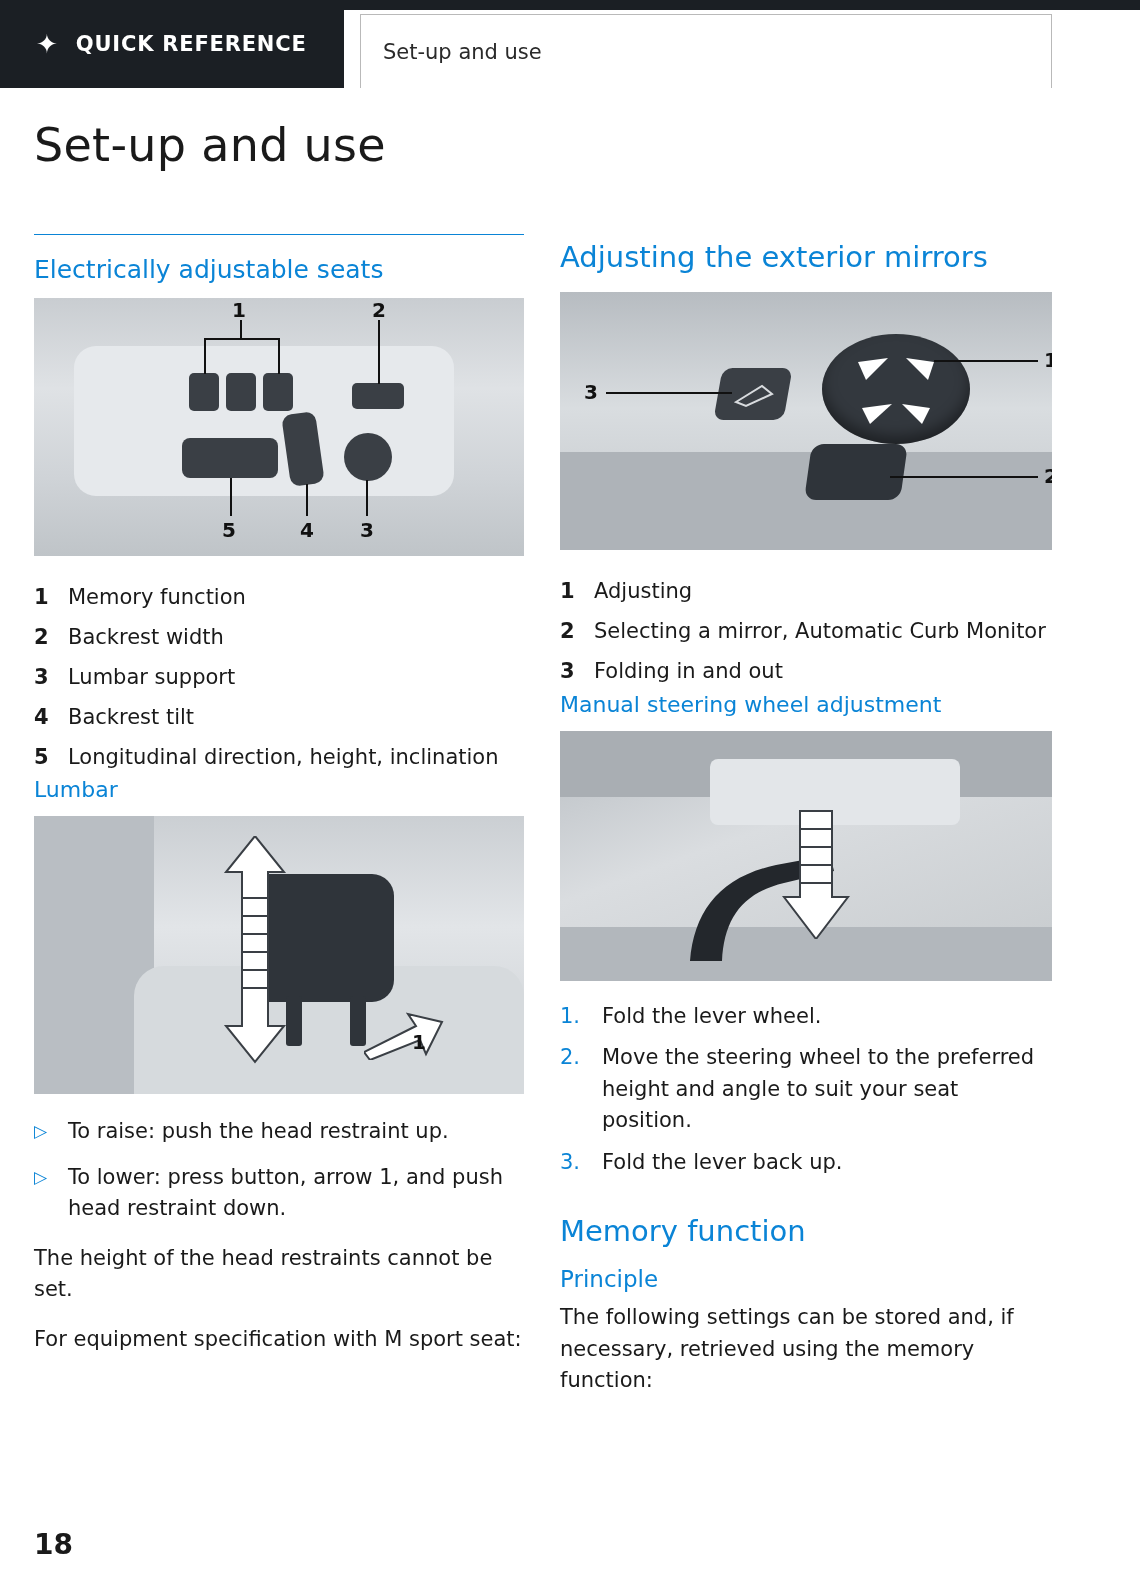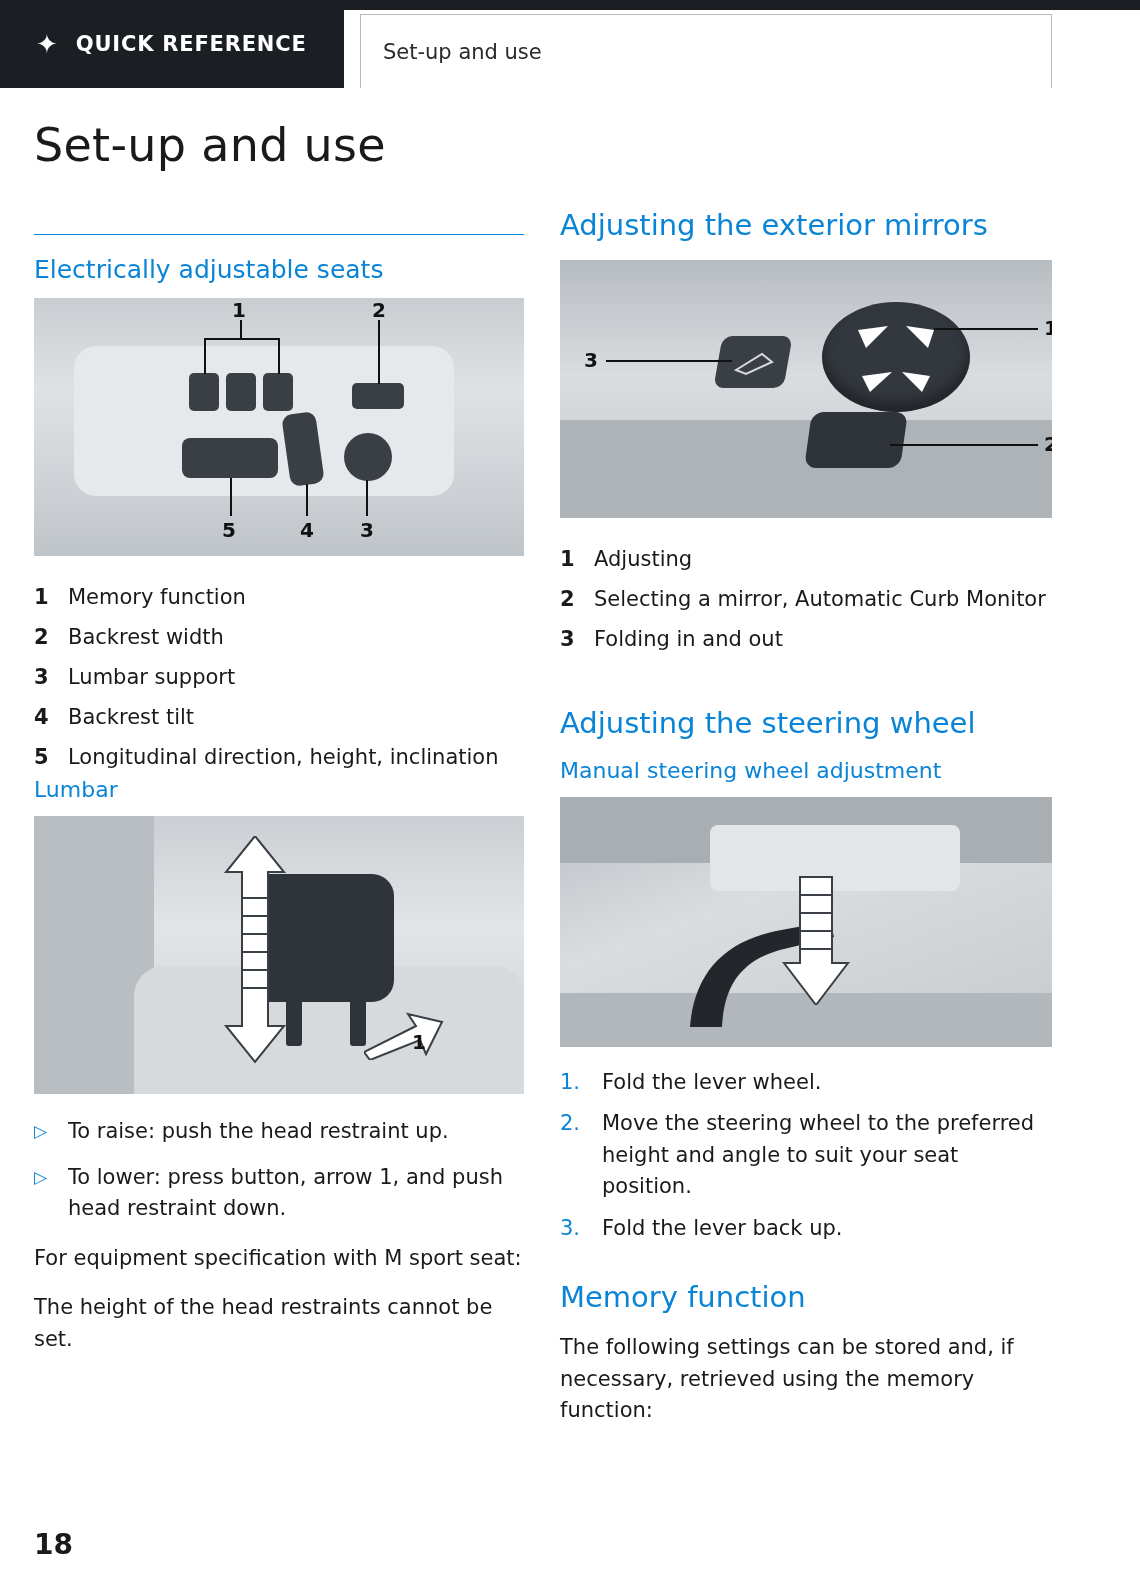--- a/index.html
+++ b/index.html
@@ -48,21 +48,21 @@
 
   
   .page-title {
     position:absolute; left:34px; top:118px;
     font-size:46px; font-weight:400; color:#1a1a1a;
     letter-spacing:0.3px;
   }
 
   
   .col-left { position:absolute; left:34px; top:224px; width:490px; }
-  .col-right { position:absolute; left:560px; top:208px; width:492px; }
+  .col-right { position:absolute; left:560px; top:240px; width:492px; }
 
   h2.section {
     font-size:31px; color:#0a84d6; font-weight:400;
     margin:0 0 2px 0; line-height:1.22;
   }
   .rule { border-bottom:1px solid #0a84d6; margin:10px 0 20px 0; }
   h3.sub {
     font-size:25px; color:#0a84d6; font-weight:400;
     margin:0 0 14px 0;
   }
@@ -218,22 +218,22 @@
     <li>
       <span class="tri">▷</span>
       <span class="txt">To raise: push the head restraint up.</span>
     </li>
     <li>
       <span class="tri">▷</span>
       <span class="txt">To lower: press button, arrow 1, and push head restraint down.</span>
     </li>
   </ul>
 
+  <p class="body">The height of the head restraints cannot be set.</p>
   <p class="body">For equipment specification with M sport seat:</p>
-  <p class="body">The height of the head restraints cannot be set.</p>
 </div>
 
 <div class="col-right">
 
   <h3 class="sub" style="font-size:29px;margin-bottom:18px;">Adjusting the exterior mirrors</h3>
 
   <div class="figure fig-mirror">
     <div class="panel" style="left:0;top:0;width:492px;height:258px;background:linear-gradient(180deg,#b7bcc1 0%,#d9dde0 45%,#c2c6ca 100%);"></div>
     <div class="panel" style="left:0;top:160px;width:492px;height:98px;background:#aeb3b8;"></div>
 
@@ -268,21 +268,20 @@
     <li>
       <span class="num">2</span>
       <span class="txt">Selecting a mirror, Automatic Curb Monitor</span>
     </li>
     <li>
       <span class="num">3</span>
       <span class="txt">Folding in and out</span>
     </li>
   </ul>
 
-  <h3 class="sub" style="font-size:29px;margin-top:46px;margin-bottom:18px;">Adjusting the steering wheel</h3>
   <h4 class="subsub" style="font-size:22px;">Manual steering wheel adjustment</h4>
 
   <div class="figure fig-steer">
     <div class="panel" style="left:0;top:0;width:492px;height:250px;background:linear-gradient(160deg,#b9bec3 0%,#dadde0 40%,#c6cacd 100%);"></div>
     <div class="panel" style="left:0;top:0;width:492px;height:66px;background:#a9aeb3;"></div>
     <div class="panel" style="left:150px;top:28px;width:250px;height:66px;background:#e3e6e9;border-radius:8px;"></div>
     <div class="panel" style="left:0;top:196px;width:492px;height:54px;background:#b2b7bc;"></div>
 
     <svg width="180" height="150" style="position:absolute;left:120px;top:90px;">
       <path d="M10 140 C 14 90, 40 56, 96 44 L 150 34 L 154 50 L 104 62 C 62 72, 44 98, 42 140 Z" fill="#23272c"></path>
@@ -308,16 +307,17 @@
       <span class="num">2.</span>
       <span class="txt">Move the steering wheel to the preferred height and angle to suit your seat position.</span>
     </li>
     <li>
       <span class="num">3.</span>
       <span class="txt">Fold the lever back up.</span>
     </li>
   </ol>
 
   <h3 class="sub" style="font-size:29px;margin-top:36px;margin-bottom:18px;">Memory function</h3>
+  <h4 class="subsub" style="font-size:23px;margin-bottom:10px;">Principle</h4>
   <p class="body" style="margin-top:6px;">The following settings can be stored and, if necessary, retrieved using the memory function:</p>
 </div>
 
 <div class="pagenum">18</div>
 
 </body></html>

